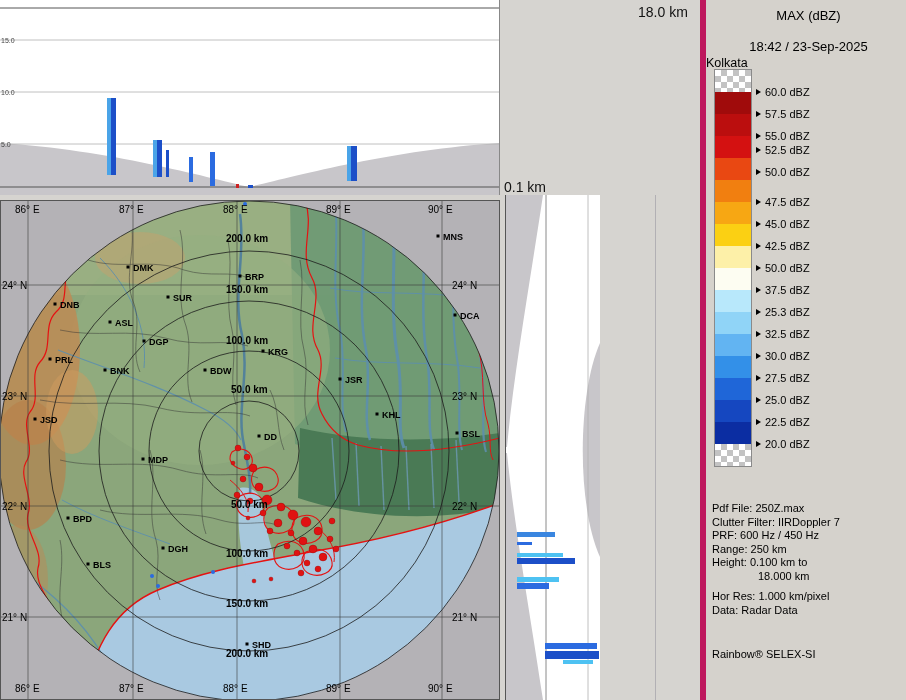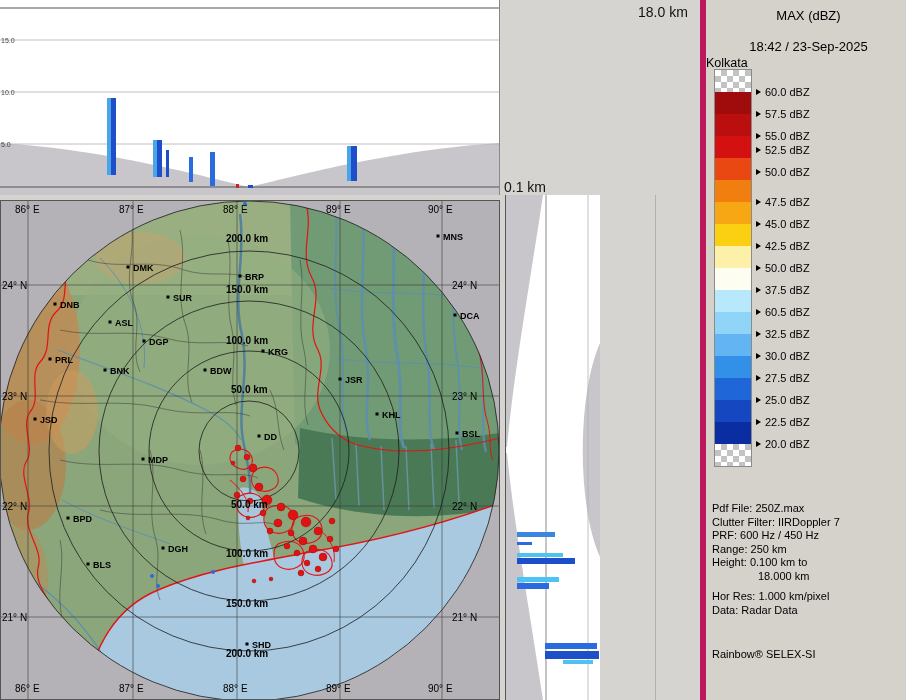--- a/index.html
+++ b/index.html
@@ -365,21 +365,21 @@
           <div class="clabel" style="top: 192px;">
             <div class="tri"></div>
             <span>50.0 dBZ</span>
           </div>
           <div class="clabel" style="top: 214px;">
             <div class="tri"></div>
             <span>37.5 dBZ</span>
           </div>
           <div class="clabel" style="top: 236px;">
             <div class="tri"></div>
-            <span>60.5 dBZ</span>
+            <span>25.3 dBZ</span>
           </div>
           <div class="clabel" style="top: 258px;">
             <div class="tri"></div>
             <span>32.5 dBZ</span>
           </div>
           <div class="clabel" style="top: 280px;">
             <div class="tri"></div>
             <span>30.0 dBZ</span>
           </div>
           <div class="clabel" style="top: 302px;">

